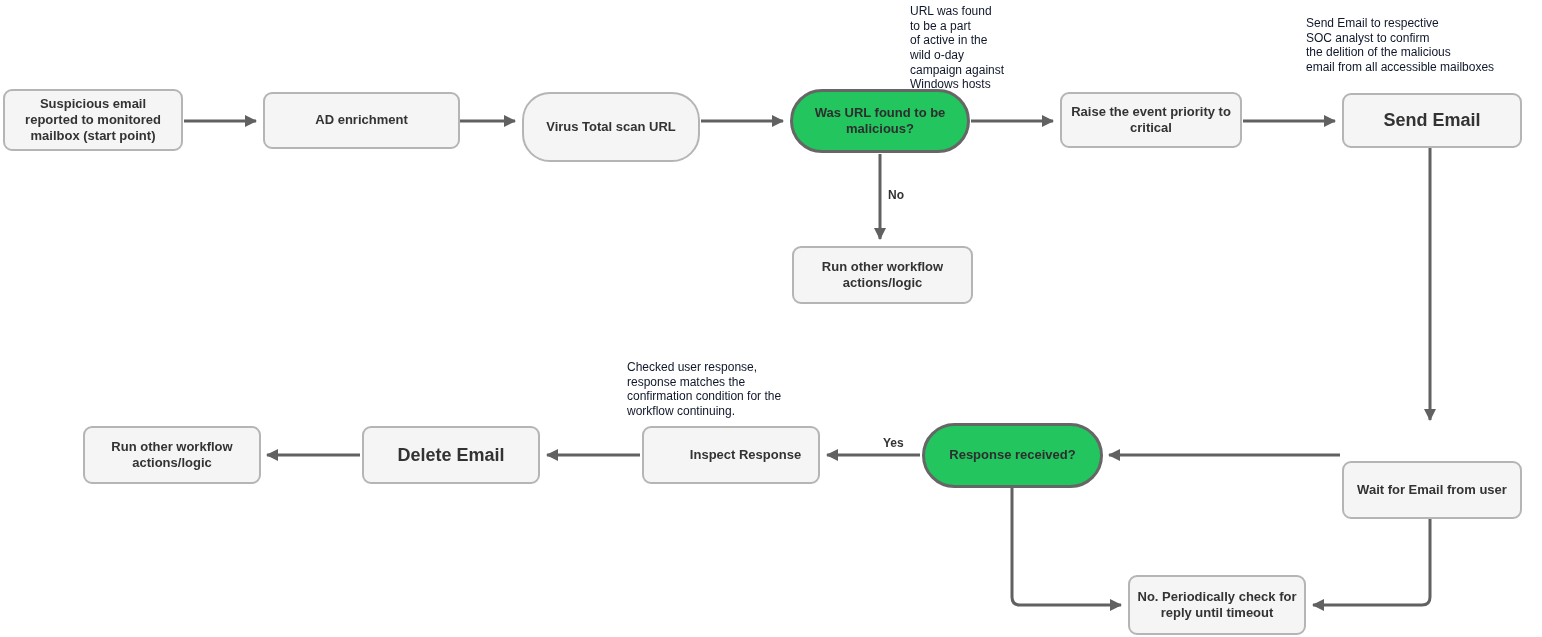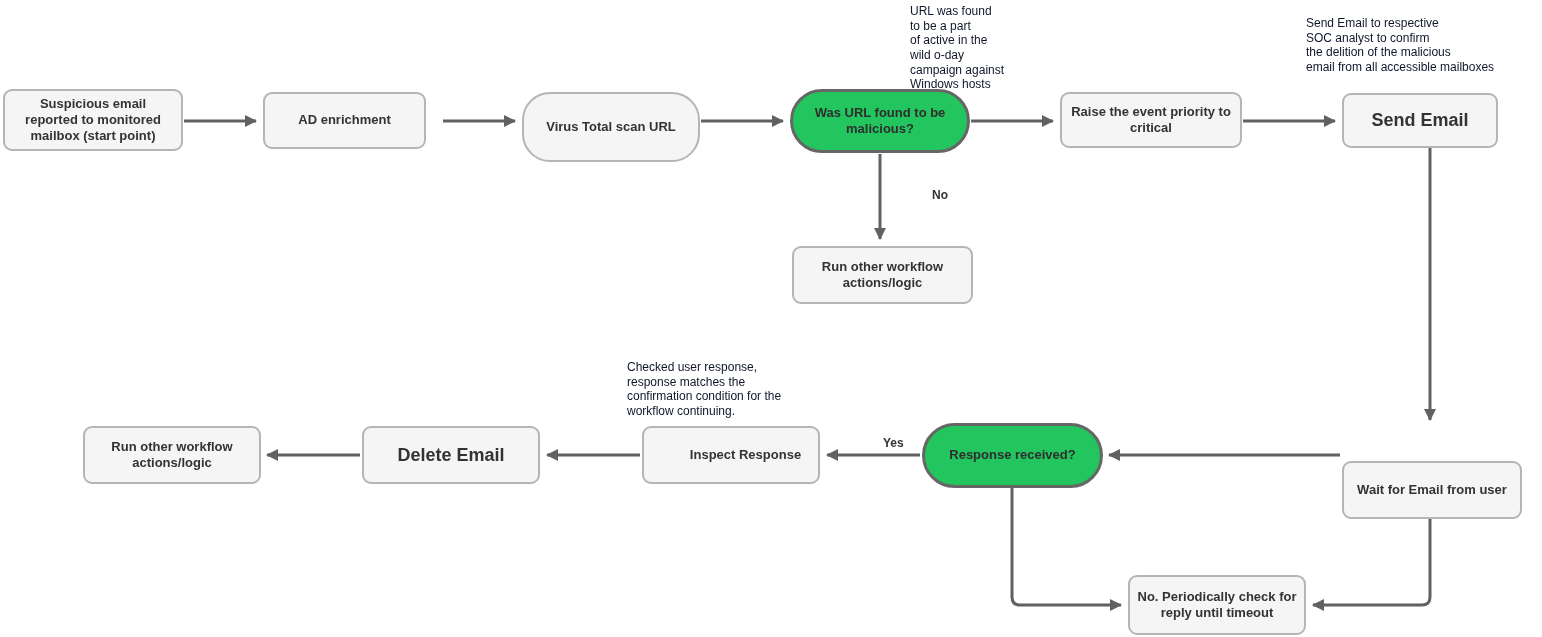--- a/index.html
+++ b/index.html
@@ -89,29 +89,29 @@
       <path d="M920 455 H827" marker-end="url(#ah)"></path>
       <path d="M640 455 H547" marker-end="url(#ah)"></path>
       <path d="M360 455 H267" marker-end="url(#ah)"></path>
       <path d="M1012 488 V597 Q1012 605 1020 605 H1121" marker-end="url(#ah)"></path>
       <path d="M1430 484 V597 Q1430 605 1422 605 H1313" marker-end="url(#ah)"></path>
     </g>
   </svg>
 
   <div class="node" style="left:3px; top:89px; width:180px; height:62px;">Suspicious email reported to monitored mailbox (start point)</div>
 
-  <div class="node" style="left:263px; top:92px; width:163px; height:57px;">AD enrichment</div>
+  <div class="node" style="left:263px; top:92px; width:197px; height:57px;">AD enrichment</div>
 
   <div class="node" style="left:522px; top:92px; width:178px; height:70px;border-radius:28px;">Virus Total scan URL</div>
 
   <div class="node decision" style="left:790px; top:89px; width:180px; height:64px;">Was URL found to be malicious?</div>
 
   <div class="node" style="left:1060px; top:92px; width:182px; height:56px;">Raise the event priority to critical</div>
 
-  <div class="node big" style="left:1342px; top:93px; width:156px; height:55px;">Send Email</div>
+  <div class="node big" style="left:1342px; top:93px; width:180px; height:55px;">Send Email</div>
 
   <div class="node" style="left:792px; top:246px; width:181px; height:58px;">Run other workflow actions/logic</div>
 
   <div class="node" style="left:83px; top:426px; width:178px; height:58px;">Run other workflow actions/logic</div>
 
   <div class="node big" style="left:362px; top:426px; width:178px; height:58px;">Delete Email</div>
 
   <div class="node" style="left:642px; top:426px; width:178px; height:58px;padding-left:36px;">Inspect Response</div>
 
   <div class="node decision" style="left:922px; top:423px; width:181px; height:65px;">Response received?</div>
@@ -130,17 +130,17 @@
   <div class="annotation" style="left:1306px; top:16px; width:248px;">Send Email to respective
 SOC analyst to confirm
 the delition of the malicious
 email from all accessible mailboxes</div>
 
   <div class="annotation" style="left:627px; top:360px; width:220px;">Checked user response,
 response matches the
 confirmation condition for the
 workflow continuing.</div>
 
-  <div class="edge-label" style="left:886px; top:188px;margin-left:44px;">No</div>
+  <div class="edge-label" style="left:886px; top:188px;">No</div>
 
   <div class="edge-label" style="left:881px; top:436px;">Yes</div>
 
 </div>
 
 </body></html>

